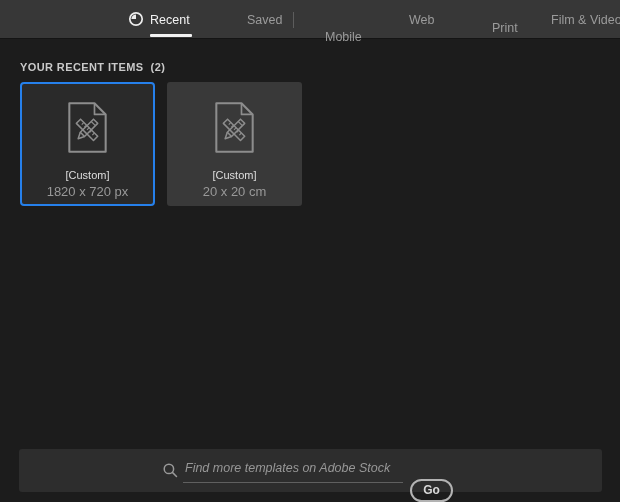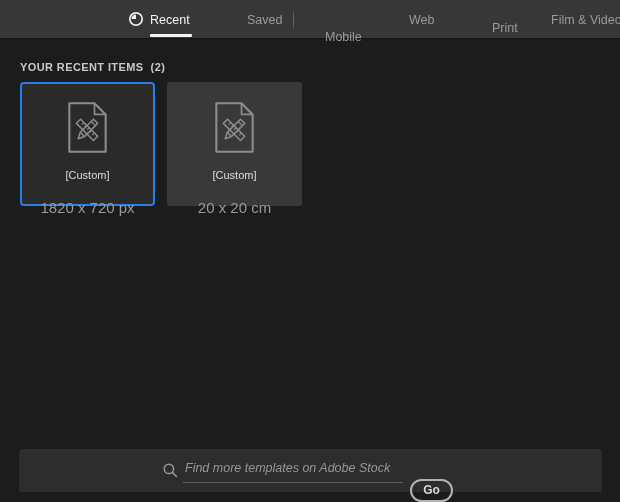--- a/index.html
+++ b/index.html
@@ -40,21 +40,21 @@
   
   .card {
     position:absolute; top:82px; width:135px; height:124px;
     border-radius:4px; display:flex; flex-direction:column; align-items:center;
     border:2px solid transparent; cursor:default;
   }
   .card.selected { left:20px; background:#2a2a2a; border-color:#2680eb; }
   .card.plain    { left:167px; background:#393939; border-radius:3px; }
   .card .doc-icon { margin-top:17px; }
   .card .item-name { margin-top:15px; font-size:11px; color:#dedede; }
-  .card .item-dims { margin-top:18px; font-size:15px; color:#999999; }
+  .card .item-dims { margin-top:3px; font-size:13px; color:#999999; }
 
   
   .bottombar {
     position:absolute; left:19px; top:449px; width:583px; height:43px;
     background:#2d2d2d; border-radius:3px;
   }
   .search-icon { position:absolute; left:163px; top:463px; width:15px; height:15px; }
   .stock-input {
     position:absolute; left:183px; top:458px; width:220px; height:25px;
     background:transparent; border:none; border-bottom:1px solid #606060;

